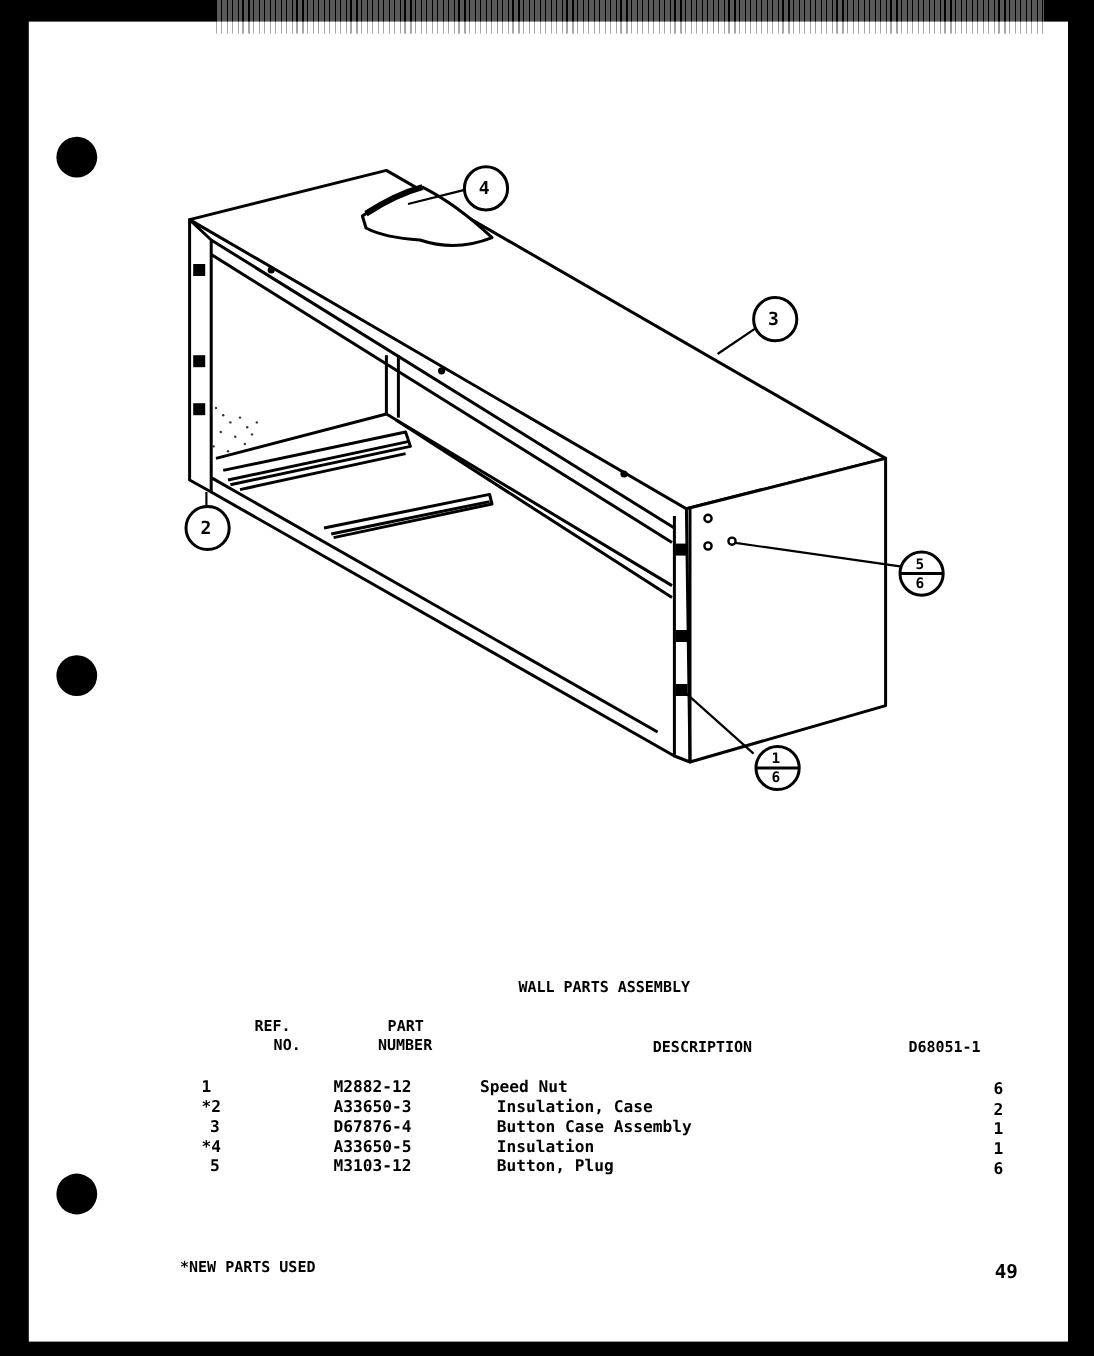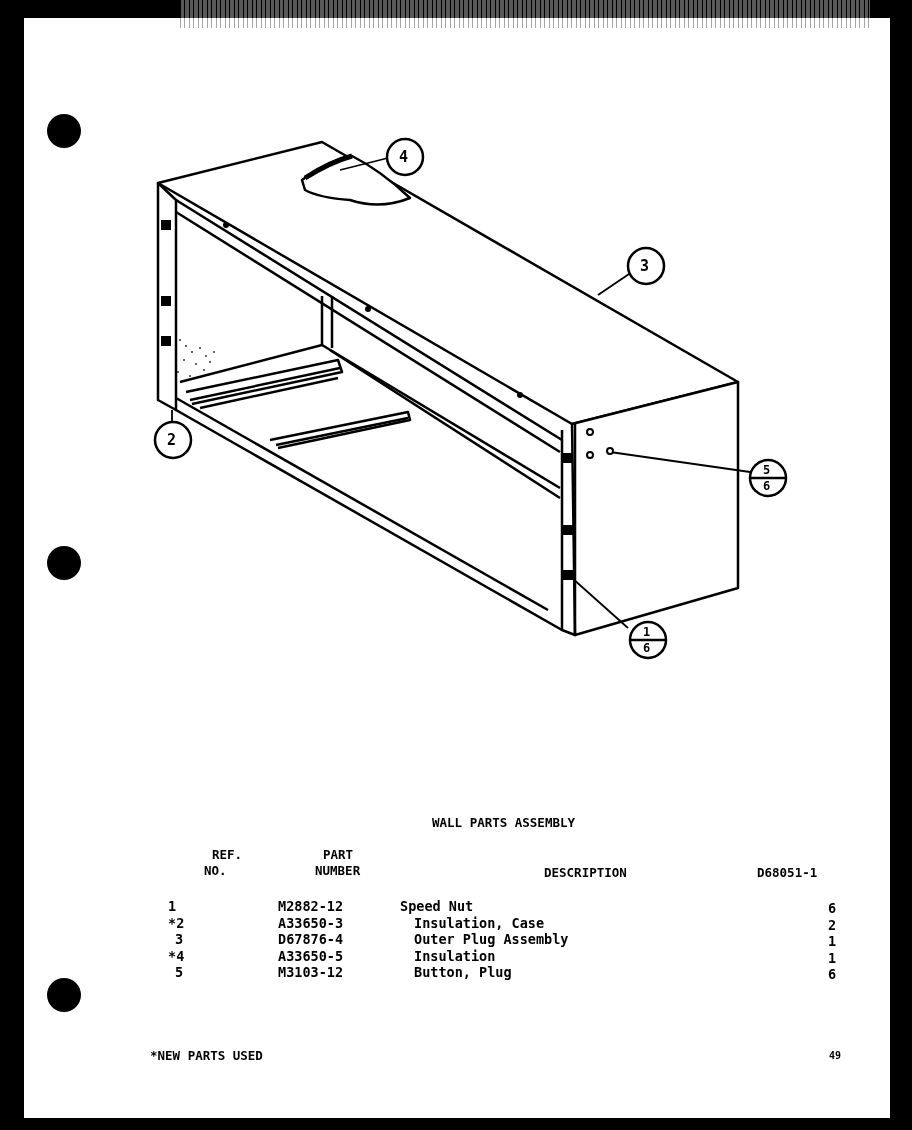--- a/index.html
+++ b/index.html
@@ -111,21 +111,21 @@
 <div class="txt" style="left:640px;top:257px;font-size:15px;">3</div>
 <div class="txt" style="left:167px;top:431px;font-size:15px;">2</div>
 <div class="txt" style="left:763px;top:463px;font-size:12px;">5</div>
 <div class="txt" style="left:763px;top:479px;font-size:12px;">6</div>
 <div class="txt" style="left:643px;top:625px;font-size:12px;">1</div>
 <div class="txt" style="left:643px;top:641px;font-size:12px;">6</div>
 
 <div class="txt title">WALL PARTS ASSEMBLY</div>
 
 <div class="txt hdr" style="left:176px;top:847px;">REF.</div>
-<div class="txt hdr" style="left:168px;top:863px;">NO.</div>
+<div class="txt hdr" style="left:192px;top:863px;">NO.</div>
 <div class="txt hdr" style="left:287px;top:847px;">PART</div>
 <div class="txt hdr" style="left:279px;top:863px;">NUMBER</div>
 <div class="txt hdr" style="left:508px;top:865px;">DESCRIPTION</div>
 <div class="txt hdr" style="left:721px;top:865px;">D68051-1</div>
 
 <div>
   <div>
     <div class="txt row" style="left:168px;top:898px;width:20px;">1</div>
     <div class="txt row" style="left:278px;top:898px;">M2882-12</div>
     <div class="txt row" style="left:400px;top:898px;">Speed Nut</div>
@@ -133,31 +133,31 @@
   </div>
   <div>
     <div class="txt row" style="left:168px;top:915px;">*2</div>
     <div class="txt row" style="left:278px;top:915px;">A33650-3</div>
     <div class="txt row" style="left:414px;top:915px;">Insulation, Case</div>
     <div class="txt row" style="left:828px;top:917px;">2</div>
   </div>
   <div>
     <div class="txt row" style="left:175px;top:931px;">3</div>
     <div class="txt row" style="left:278px;top:931px;">D67876-4</div>
-    <div class="txt row" style="left:414px;top:931px;">Outer Plug Assembly</div>
+    <div class="txt row" style="left:414px;top:931px;">Button Case Assembly</div>
     <div class="txt row" style="left:828px;top:933px;">1</div>
   </div>
   <div>
     <div class="txt row" style="left:168px;top:948px;">*4</div>
     <div class="txt row" style="left:278px;top:948px;">A33650-5</div>
     <div class="txt row" style="left:414px;top:948px;">Insulation</div>
     <div class="txt row" style="left:828px;top:950px;">1</div>
   </div>
   <div>
     <div class="txt row" style="left:175px;top:964px;">5</div>
     <div class="txt row" style="left:278px;top:964px;">M3103-12</div>
     <div class="txt row" style="left:414px;top:964px;">Button, Plug</div>
     <div class="txt row" style="left:828px;top:966px;">6</div>
   </div>
 </div>
 
 <div class="txt" style="left:150px;top:1014px;font-size:12.5px;margin-top:34px;">*NEW PARTS USED</div>
-<div class="txt" style="left:829px;top:1050px;font-size:10px;">49</div>
+<div class="txt" style="left:829px;top:1050px;font-size:16px;">49</div>
 
 </body></html>

